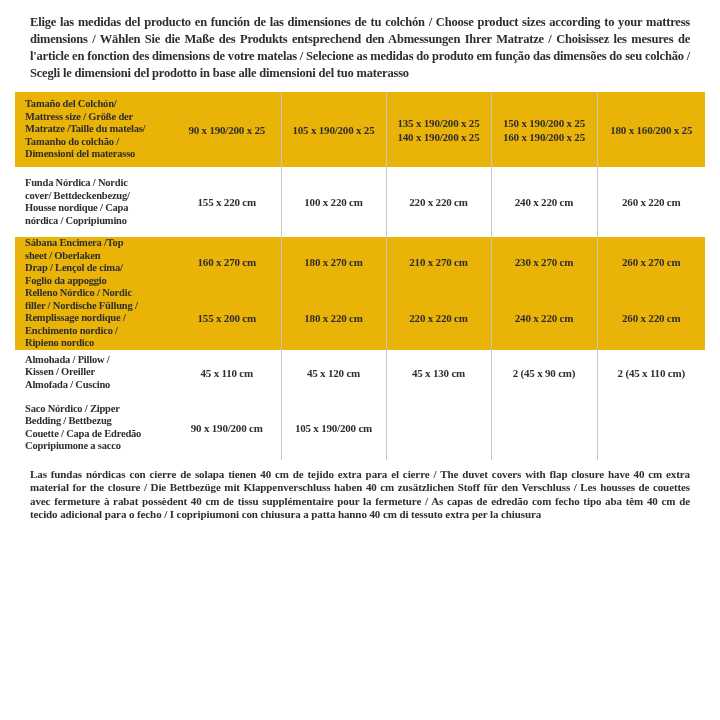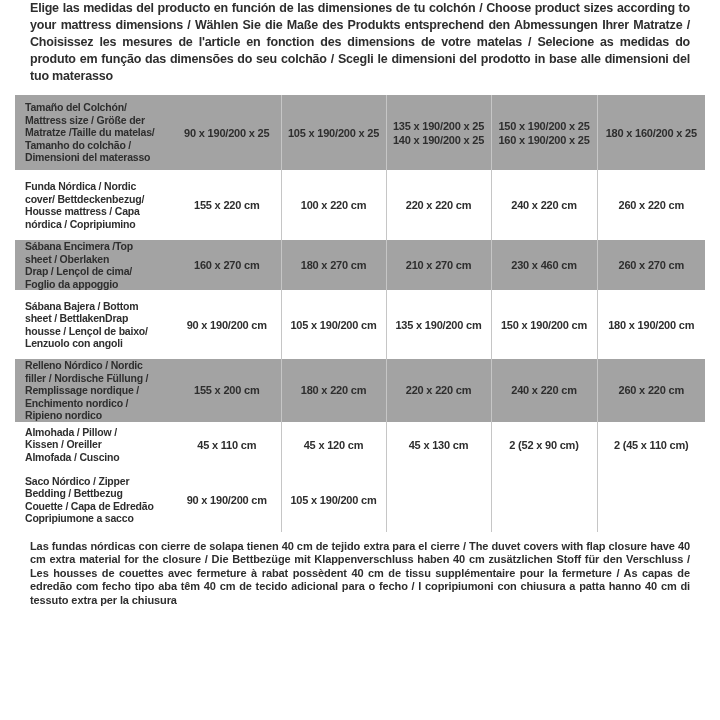--- a/index.html
+++ b/index.html
@@ -2,21 +2,21 @@
 <html><head>
 <meta charset="utf-8">
 <style>
   * { margin: 0; padding: 0; box-sizing: border-box; }
   html, body { background: #ffffff; }
   body {
     width: 720px; height: 720px; overflow: hidden;
     font-family: "Liberation Sans", sans-serif;
     color: #2e2e2e;
   }
-  .page { width: 720px; height: 720px; background: #fff; }
+  .page { width: 720px; height: 720px; padding-top: 14px; background: #fff; font-family: Liberation Serif, serif; }
   .intro {
     margin: 0 30px;
     font-weight: bold;
     font-size: 12.5px;
     line-height: 17px;
     letter-spacing: -0.2px;
     text-align: justify;
   }
   table.size-table {
     margin: 10px 15px 0 15px;
@@ -40,21 +40,21 @@
     white-space: pre-line;
   }
   td.val {
     font-size: 11px;
     line-height: 14px;
     letter-spacing: -0.2px;
     text-align: center;
     white-space: pre-line;
   }
   td.val + td.val { border-left: 1px solid #c6c6c6; }
-  tr.gray { background: #a3a3a3; }
+  tr.gray { background: #eab308; }
   tr.r1 { height: 75px; }
   tr.r2 { height: 70px; }
   tr.r3 { height: 46px; }
   tr.r4 { height: 69px; }
   tr.r5 { height: 56px; }
   tr.r6 { height: 46px; }
   tr.r7 { height: 68px; }
   tr.r8 { height: 64px; }
   .note {
     margin: 8px 30px 0 30px;
@@ -92,70 +92,59 @@
         <td class="val">105 x 190/200 x 25</td>
         <td class="val">135 x 190/200 x 25
 140 x 190/200 x 25</td>
         <td class="val">150 x 190/200 x 25
 160 x 190/200 x 25</td>
         <td class="val">180 x 160/200 x 25</td>
       </tr>
       <tr class="r2">
         <td class="label">Funda Nórdica /  Nordic
 cover/ Bettdeckenbezug/
-Housse mattress  / Capa
+Housse nordique  / Capa
 nórdica / Copripiumino</td>
         <td class="val">155 x 220 cm</td>
         <td class="val">100 x 220 cm</td>
         <td class="val">220 x 220 cm</td>
         <td class="val">240 x 220 cm</td>
         <td class="val">260 x 220 cm</td>
       </tr>
       <tr class="r3 gray">
         <td class="label">Sábana Encimera /Top
 sheet / Oberlaken
 Drap / Lençol de cima/
 Foglio da appoggio</td>
         <td class="val">160 x 270 cm</td>
         <td class="val">180 x 270 cm</td>
         <td class="val">210 x 270 cm</td>
-        <td class="val">230 x 460 cm</td>
+        <td class="val">230 x 270 cm</td>
         <td class="val">260 x 270 cm</td>
-      </tr>
-      <tr class="r4">
-        <td class="label">Sábana Bajera / Bottom
-sheet / BettlakenDrap
-housse / Lençol de baixo/
-Lenzuolo con angoli</td>
-        <td class="val">90 x 190/200 cm</td>
-        <td class="val">105 x 190/200 cm</td>
-        <td class="val">135 x 190/200 cm</td>
-        <td class="val">150 x 190/200 cm</td>
-        <td class="val">180 x 190/200 cm</td>
       </tr>
       <tr class="r5 gray">
         <td class="label">Relleno Nórdico / Nordic
 filler / Nordische Füllung /
 Remplissage nordique /
 Enchimento nordico /
 Ripieno nordico</td>
         <td class="val">155 x 200 cm</td>
         <td class="val">180 x 220 cm</td>
         <td class="val">220 x 220 cm</td>
         <td class="val">240 x 220 cm</td>
         <td class="val">260 x 220 cm</td>
       </tr>
       <tr class="r6">
         <td class="label">Almohada  / Pillow /
 Kissen / Oreiller
 Almofada / Cuscino</td>
         <td class="val">45 x 110 cm</td>
         <td class="val">45 x 120 cm</td>
         <td class="val">45 x 130 cm</td>
-        <td class="val">2 (52 x 90 cm)</td>
+        <td class="val">2 (45 x 90 cm)</td>
         <td class="val">2 (45 x 110 cm)</td>
       </tr>
       <tr class="r8">
         <td class="label">Saco Nórdico / Zipper
 Bedding / Bettbezug
 Couette  / Capa de Edredão
 Copripiumone a sacco</td>
         <td class="val">90 x 190/200 cm</td>
         <td class="val">105 x 190/200 cm</td>
         <td class="val"></td>

